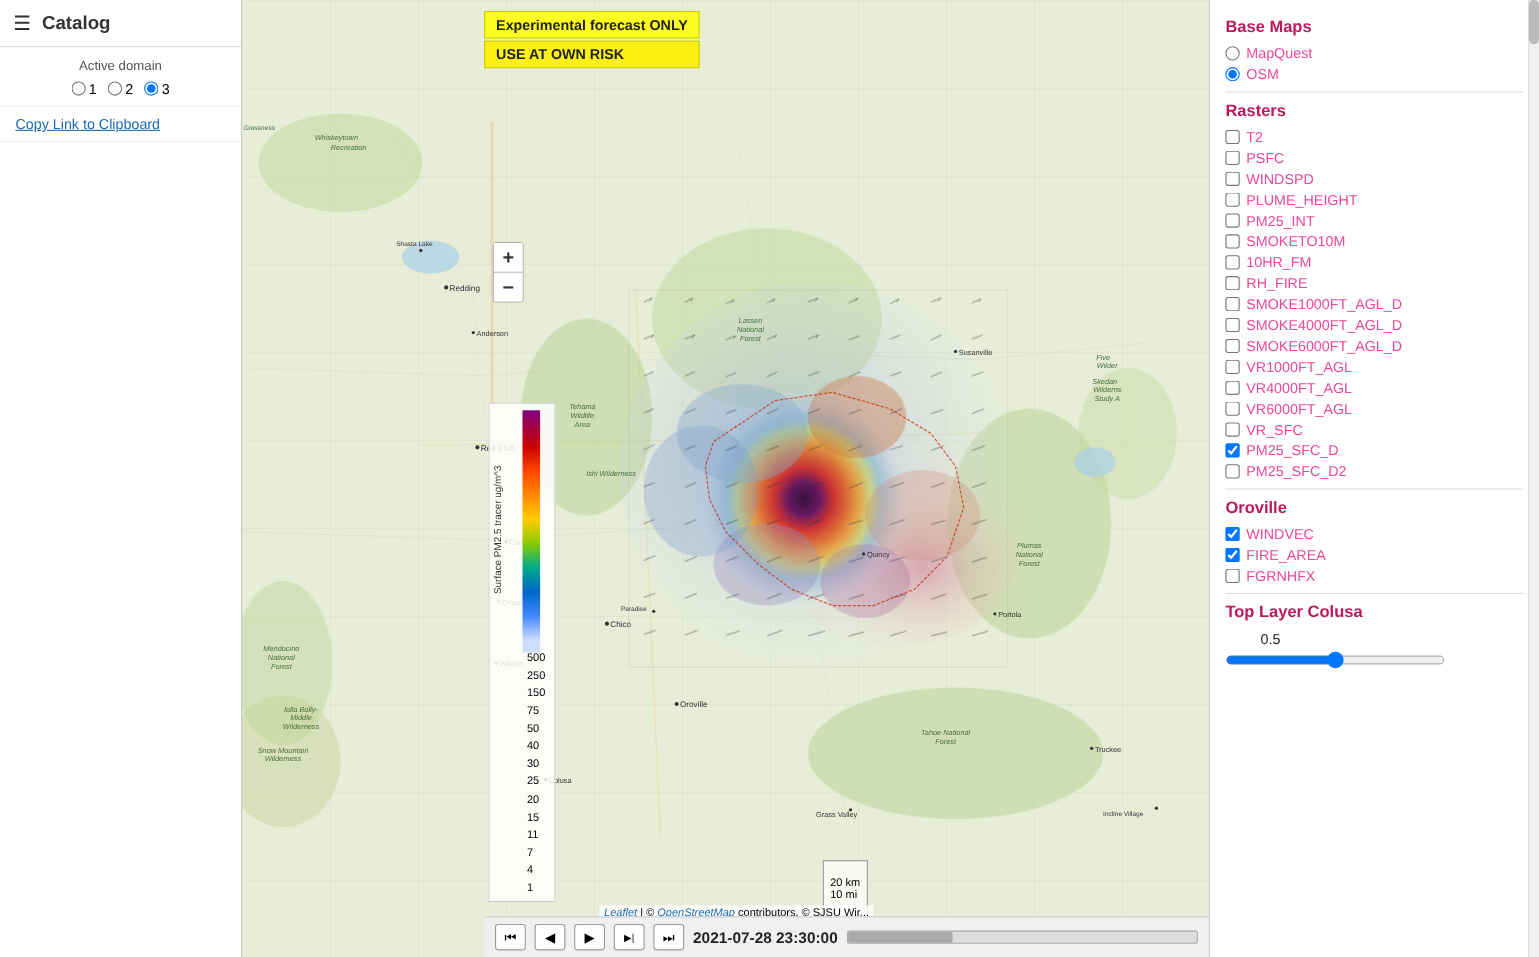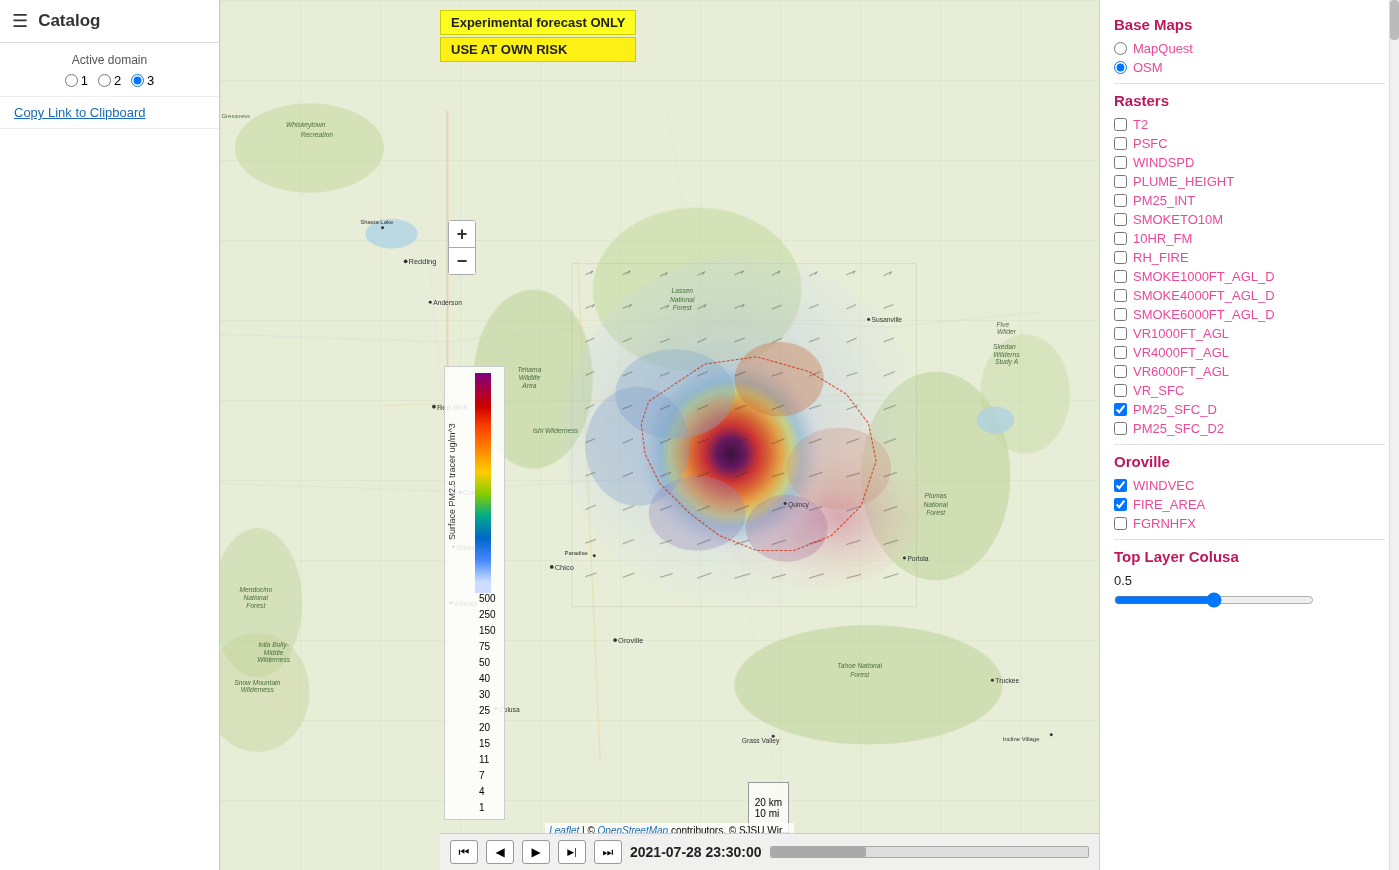--- a/index.html
+++ b/index.html
@@ -320,20 +320,21 @@
 
     #top-layer-opacity-section {
       margin-top: 6px;
     }
 
     #opacity-label-row {
       display: flex;
       align-items: center;
       gap: 8px;
       margin-bottom: 4px;
+      margin-left: 32px;
     }
 
     #opacity-value {
       font-size: 13px;
       color: #222;
     }
 
     #opacity-slider {
       width: 180px;
       cursor: pointer;

